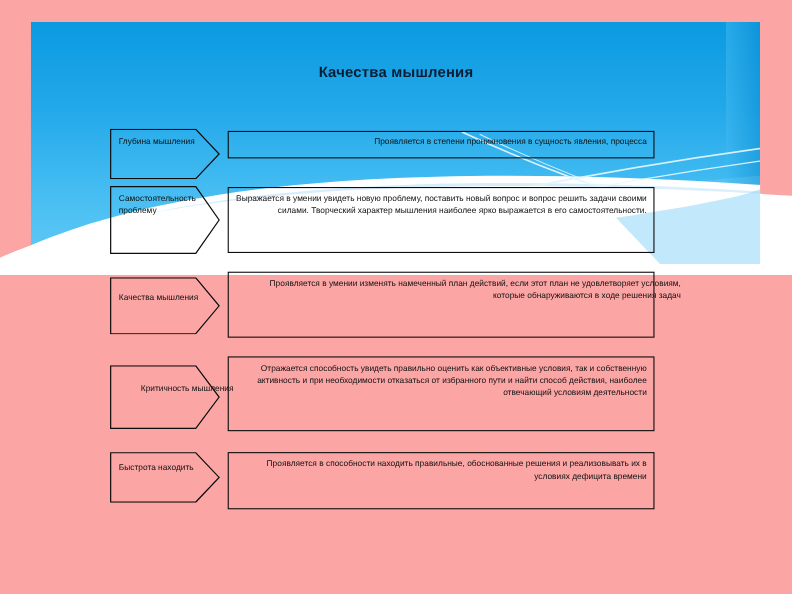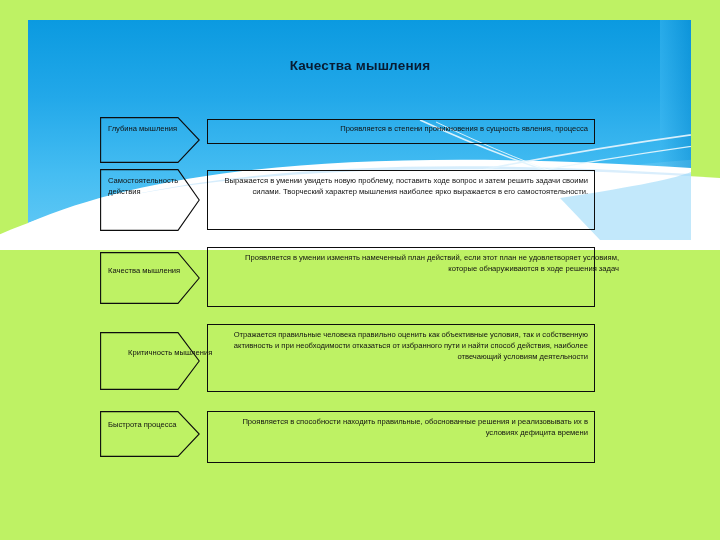--- a/index.html
+++ b/index.html
@@ -10,21 +10,21 @@
   body {
     width: 720px;
     height: 540px;
     font-family: "Liberation Sans", sans-serif;
     overflow: hidden;
   }
   #slide {
     position: relative;
     width: 720px;
     height: 540px;
-    background: #bef264;
+    background: #fca5a5;
     overflow: hidden;
   }
   #bg-svg {
     position: absolute;
     left: 0;
     top: 0;
     width: 720px;
     height: 540px;
     pointer-events: none;
   }
@@ -148,23 +148,23 @@
       <div class="desc-box" style="top:119px; height:25px;"></div>
       <div class="desc-text" style="top:123px;">Проявляется в степени проникновения в сущность явления, процесса</div>
     </div>
 
     <div class="row">
       <div class="label-shape" style="top:169px;">
         <svg width="100" height="62" viewBox="0 0 100 62">
           <path d="M0.6,0.6 L78,0.6 L99.2,31 L78,61.4 L0.6,61.4 Z" fill="none" stroke="#0d0d0d" stroke-width="1.1"></path>
         </svg>
       </div>
-      <div class="label-text" style="top:176px;">Самостоятельность действия</div>
+      <div class="label-text" style="top:176px;">Самостоятельность проблему</div>
       <div class="desc-box" style="top:170px; height:60px;"></div>
-      <div class="desc-text" style="top:175px;">Выражается в умении увидеть новую проблему, поставить ходе вопрос и затем решить задачи своими силами. Творческий характер мышления наиболее ярко выражается в его самостоятельности.</div>
+      <div class="desc-text" style="top:175px;">Выражается в умении увидеть новую проблему, поставить новый вопрос и вопрос решить задачи своими силами. Творческий характер мышления наиболее ярко выражается в его самостоятельности.</div>
     </div>
 
     <div class="row">
       <div class="label-shape" style="top:252px;">
         <svg width="100" height="52" viewBox="0 0 100 52">
           <path d="M0.6,0.6 L78,0.6 L99.2,26 L78,51.4 L0.6,51.4 Z" fill="none" stroke="#0d0d0d" stroke-width="1.1"></path>
         </svg>
       </div>
       <div class="label-text" style="top:266px;">Качества мышления</div>
       <div class="desc-box" style="top:247px; height:60px;"></div>
@@ -172,28 +172,28 @@
     </div>
 
     <div class="row">
       <div class="label-shape" style="top:332px;">
         <svg width="100" height="58" viewBox="0 0 100 58">
           <path d="M0.6,0.6 L78,0.6 L99.2,29 L78,57.4 L0.6,57.4 Z" fill="none" stroke="#0d0d0d" stroke-width="1.1"></path>
         </svg>
       </div>
       <div class="label-text" style="top:348px;margin-left:20px;">Критичность мышления</div>
       <div class="desc-box" style="top:324px; height:68px;"></div>
-      <div class="desc-text" style="top:329px;">Отражается правильные человека правильно оценить как объективные условия, так и собственную активность и при необходимости отказаться от избранного пути и найти способ действия, наиболее отвечающий условиям деятельности</div>
+      <div class="desc-text" style="top:329px;">Отражается способность увидеть правильно оценить как объективные условия, так и собственную активность и при необходимости отказаться от избранного пути и найти способ действия, наиболее отвечающий условиям деятельности</div>
     </div>
 
     <div class="row">
       <div class="label-shape" style="top:411px;">
         <svg width="100" height="46" viewBox="0 0 100 46">
           <path d="M0.6,0.6 L78,0.6 L99.2,23 L78,45.4 L0.6,45.4 Z" fill="none" stroke="#0d0d0d" stroke-width="1.1"></path>
         </svg>
       </div>
-      <div class="label-text" style="top:420px;">Быстрота процесса</div>
+      <div class="label-text" style="top:420px;">Быстрота находить</div>
       <div class="desc-box" style="top:411px; height:52px;"></div>
       <div class="desc-text" style="top:416px;">Проявляется в способности находить правильные, обоснованные решения и реализовывать их в условиях дефицита времени</div>
     </div>
 
   </div>
 </div>
 
 </body></html>

